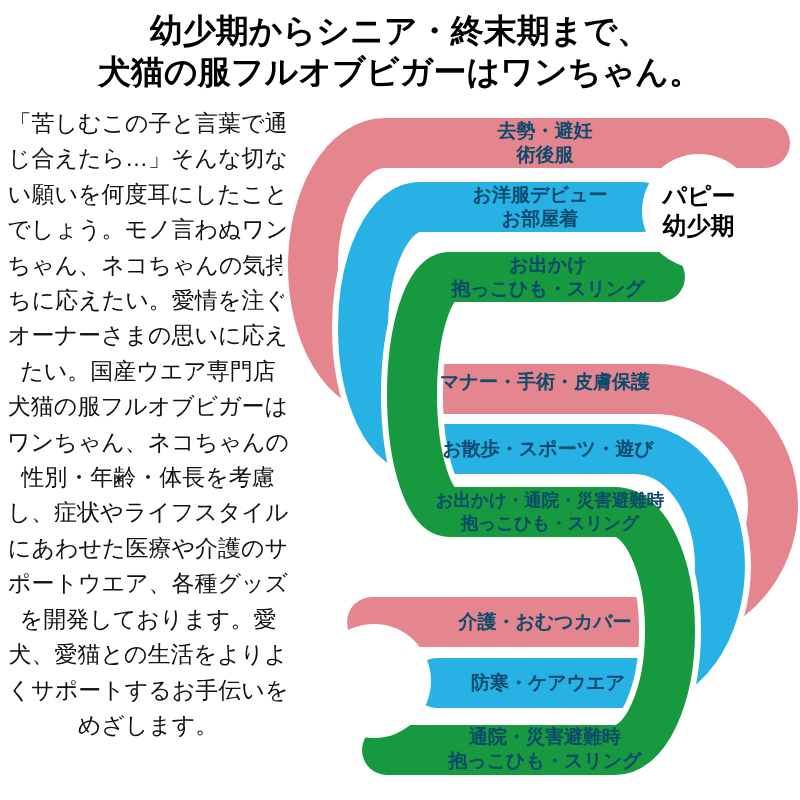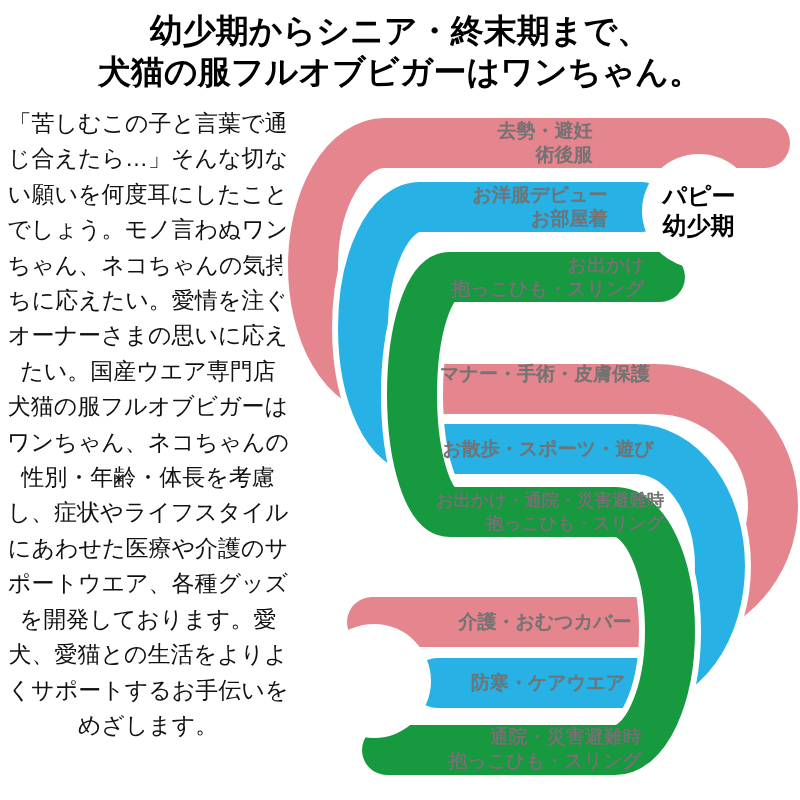--- a/index.html
+++ b/index.html
@@ -15,21 +15,21 @@
     font-size:33px;line-height:41px;letter-spacing:0px;
   }
   .intro{
     position:absolute;left:7px;top:106px;width:282px;
     color:#111;font-size:23px;line-height:35.4px;
     text-align:center;word-break:break-all;
   }
   .diagram-svg{position:absolute;left:0;top:0;}
   .band-label{
     position:absolute;transform:translate(-50%,-50%);
-    color:#737373;font-weight:bold;text-align:right;
+    color:#0c4a6e;font-weight:bold;text-align:center;
     font-size:19px;line-height:24px;white-space:nowrap;
     text-shadow:0 0 1px rgba(0,0,0,0.08);
   }
   .band-label.tight{font-size:17.5px;line-height:23px;}
   .band-label div:empty{display:none;}
   .stage-label{
     position:absolute;transform:translate(-50%,-50%);
     color:#000;font-weight:bold;text-align:left;
     font-size:24px;line-height:30px;white-space:nowrap;
   }
@@ -68,21 +68,21 @@
     <div>術後服</div>
   </div>
   <div class="band-label" style="left:540px;top:207px">
     <div>お洋服デビュー</div>
     <div>お部屋着</div>
   </div>
   <div class="band-label" style="left:548px;top:277px">
     <div>お出かけ</div>
     <div>抱っこひも・スリング</div>
   </div>
-  <div class="band-label" style="left:545px;top:374px">
+  <div class="band-label" style="left:545px;top:382px">
     <div>マナー・手術・皮膚保護</div>
 
   </div>
   <div class="band-label" style="left:548px;top:449px">
     <div>お散歩・スポーツ・遊び</div>
   </div>
   <div class="band-label tight" style="left:550px;top:512px">
     <div>お出かけ・通院・災害避難時</div>
     <div>抱っこひも・スリング</div>
   </div>

